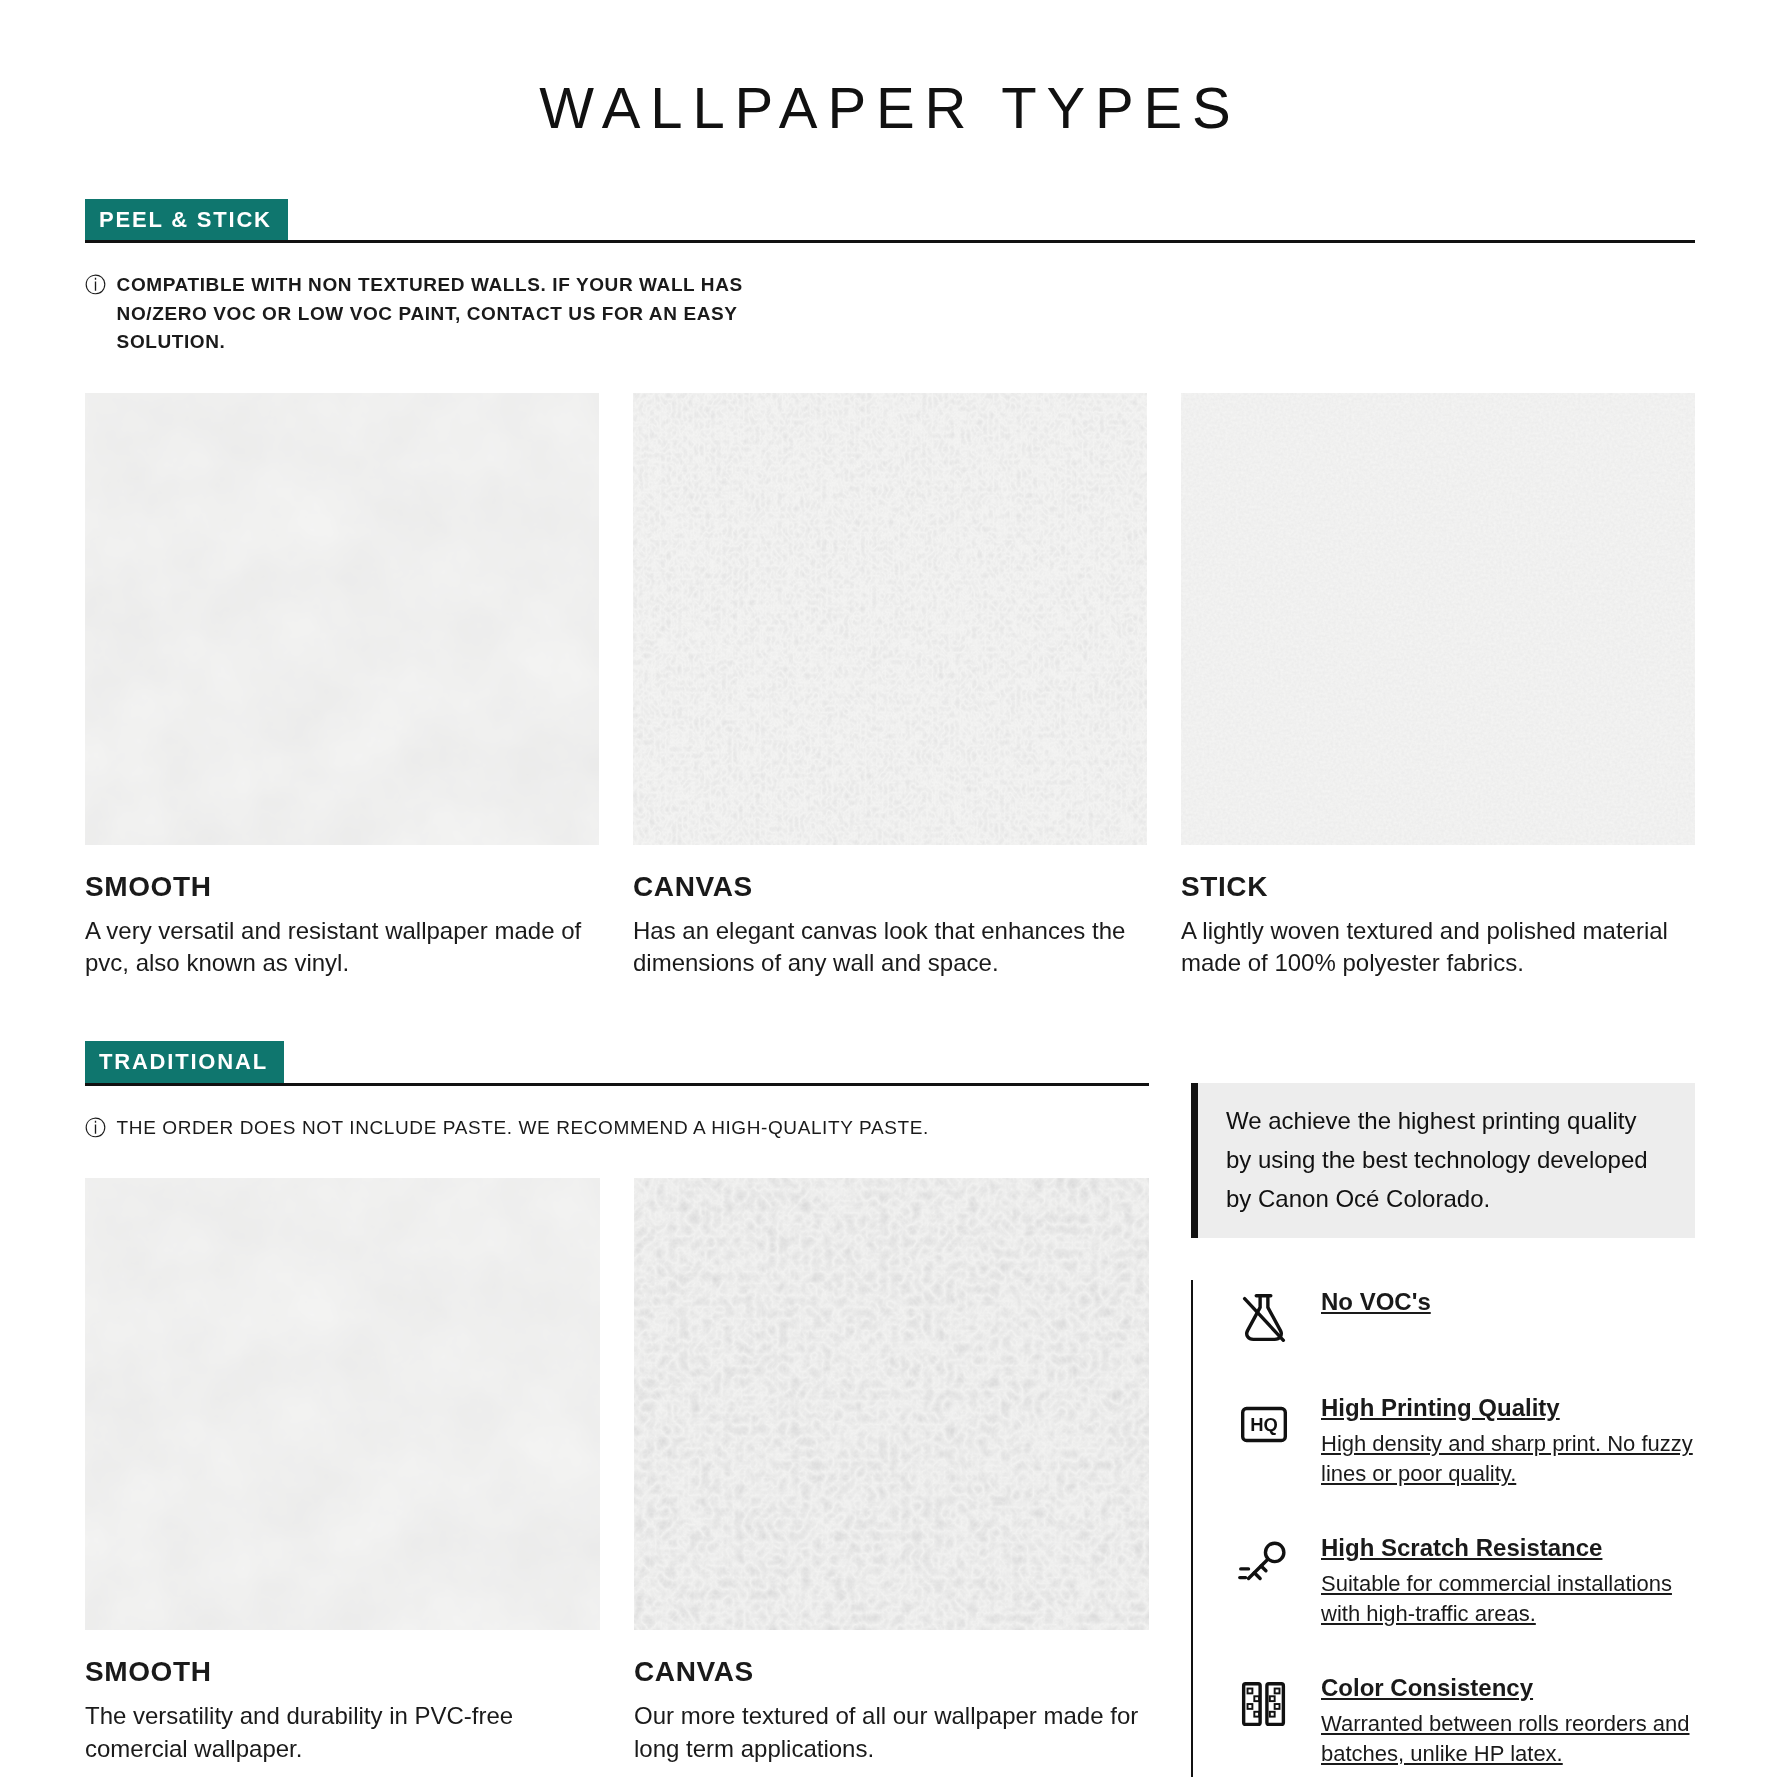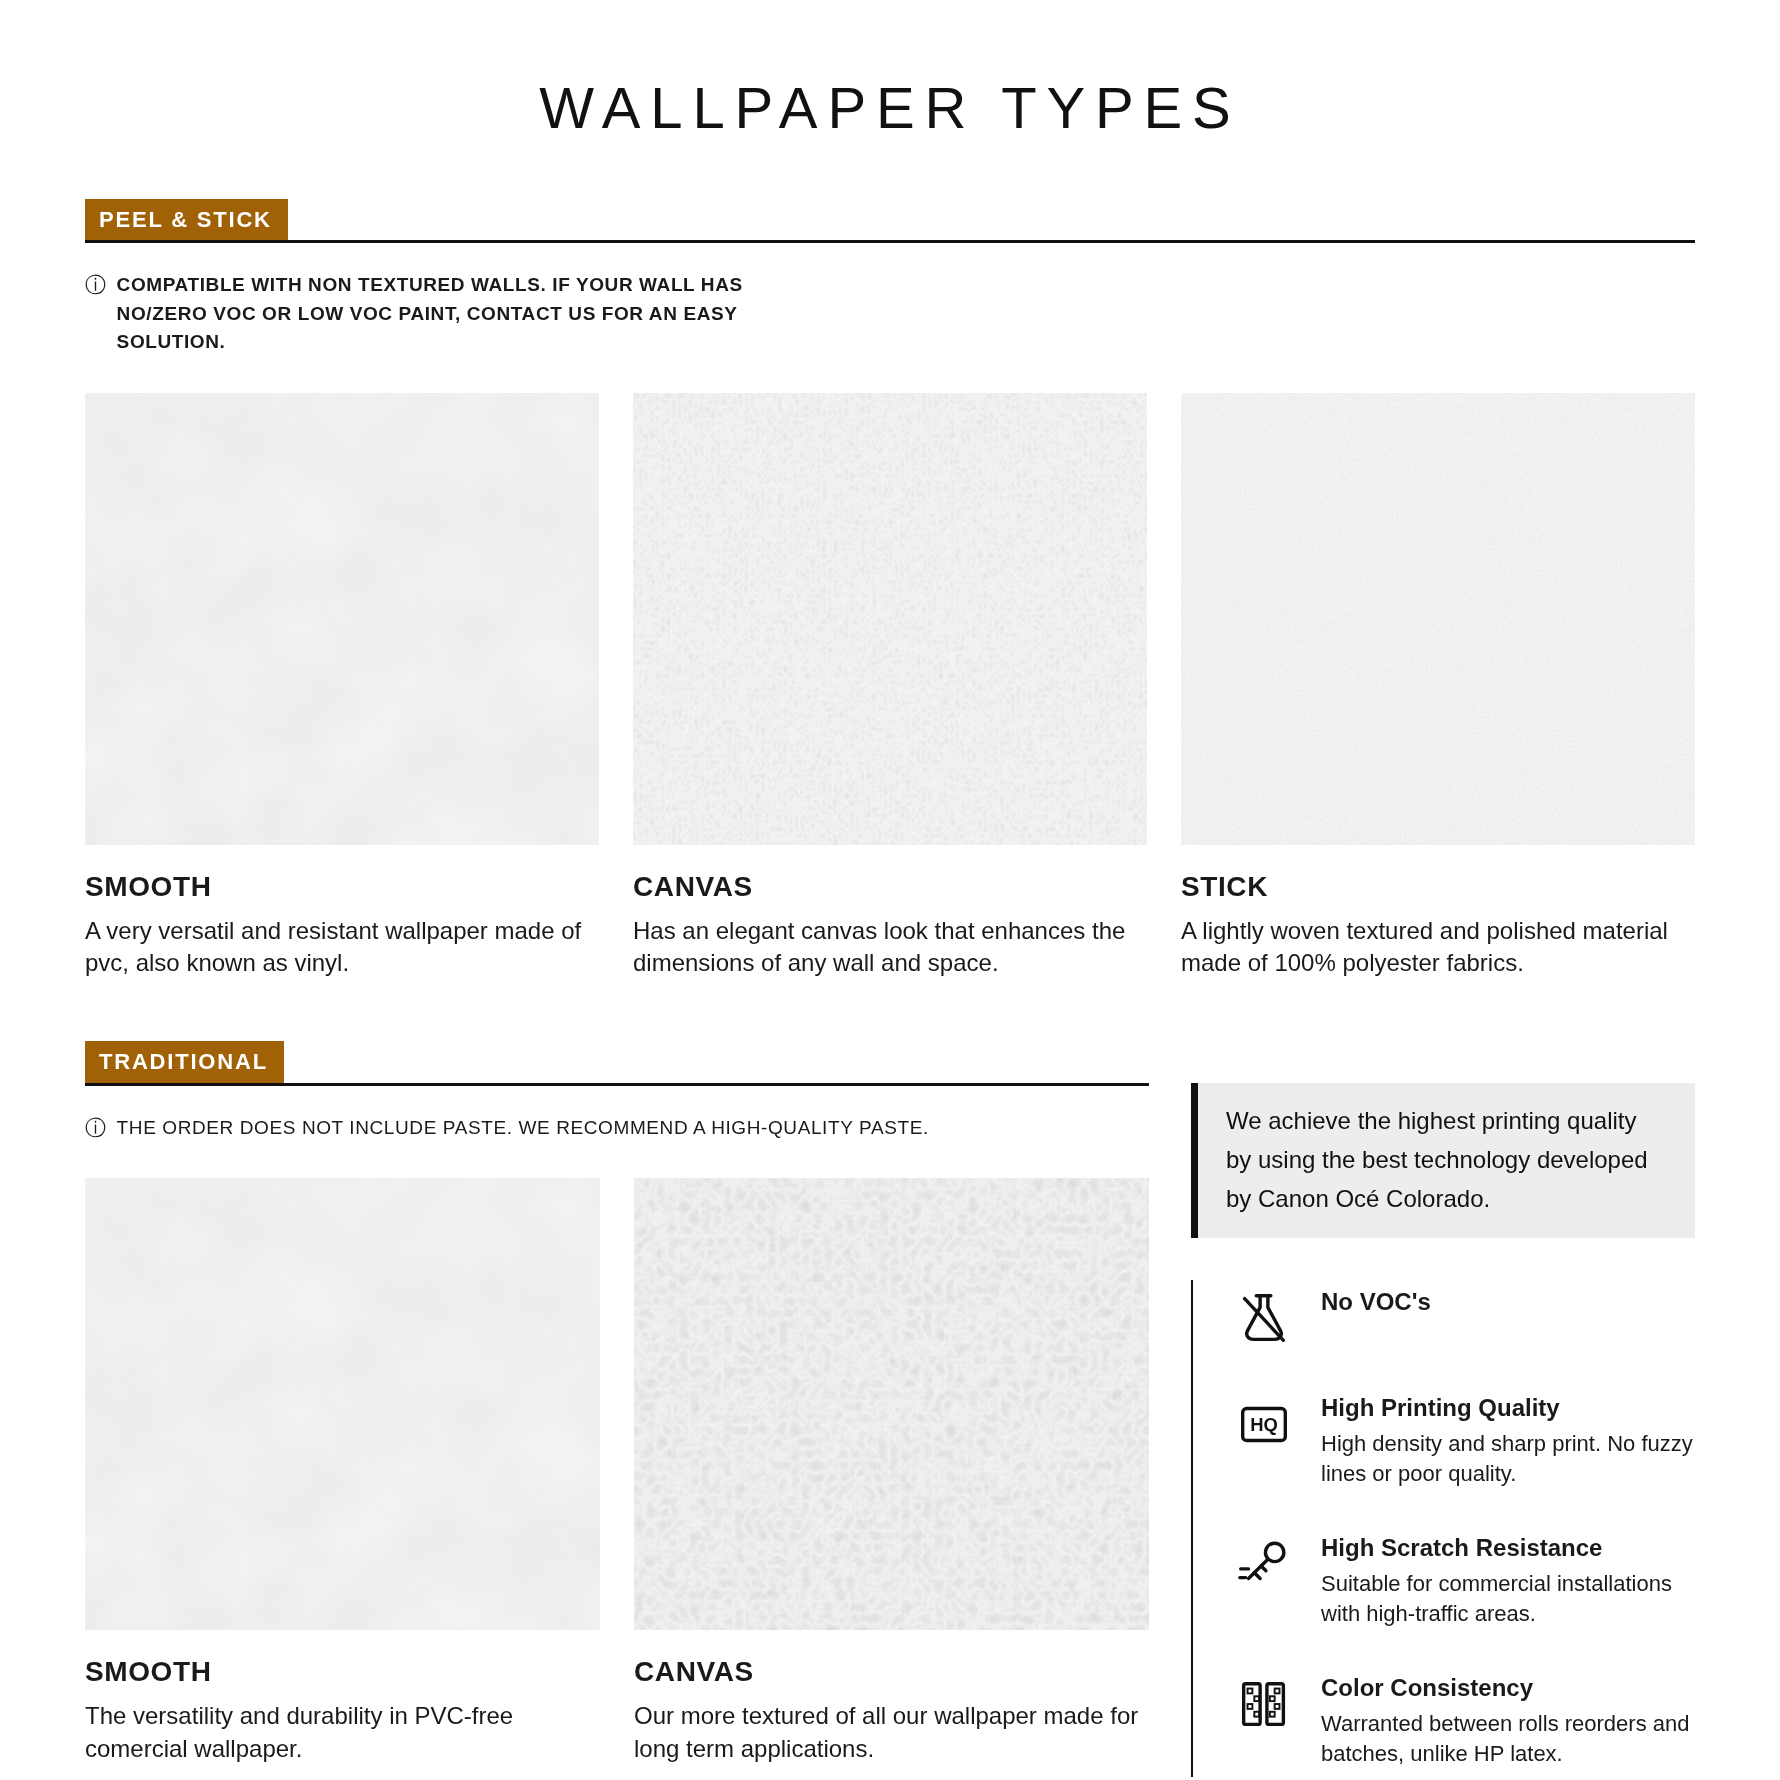--- a/index.html
+++ b/index.html
@@ -11,21 +11,21 @@
   }
   .page { padding: 48px 85px 0 85px; }
 
   h1.title {
     text-align: center; font-size: 58px; font-weight: 500;
     letter-spacing: 0.17em; margin: 26px 0 58px 0; color: #111;
   }
 
   .section-header { border-bottom: 3px solid #111; line-height: 0; }
   .section-label {
-    display: inline-block; background: #a16207; color: #fff;
+    display: inline-block; background: #0f766e; color: #fff;
     font-weight: bold; font-size: 22px; letter-spacing: 1.8px;
     padding: 9px 16px 8px 14px; line-height: 1.1;
   }
 
   .note { display: flex; gap: 10px; margin: 28px 0 36px 0;
           font-size: 19px; letter-spacing: 0.6px; font-weight: 500; }
   .info-icon { font-size: 21px; line-height: 1.35; }
   .note-text { line-height: 1.5; }
   .note-text.peel { max-width: 712px; font-weight: bold; }
 
@@ -39,21 +39,21 @@
 
   .bottom-grid { display: grid; grid-template-columns: 1064px 1fr; column-gap: 42px; margin-top: 62px; }
 
   .right-col { padding-top: 42px; }
   .quality-box {
     background: #ededed; border-left: 7px solid #111;
     padding: 19px 28px; font-size: 24px; line-height: 1.62; color: #111;
   }
   .features { margin-top: 42px; border-left: 2px solid #111;
               padding: 8px 0 8px 40px; display: flex; flex-direction: column; gap: 44px; }
-  .feature { display: flex; gap: 26px; align-items: flex-start; }
+  .feature { display: flex; gap: 26px; align-items: flex-start; text-decoration: underline; }
   .feature-icon { width: 62px; height: 62px; flex: none; }
   .feature-title { font-size: 24px; font-weight: bold; margin: 0 0 7px 0; }
   .feature-desc  { font-size: 22px; line-height: 1.38; margin: 0; max-width: 380px; }
 
   .icon-stroke { stroke: #111; stroke-width: 3.5; fill: none; stroke-linecap: round; stroke-linejoin: round; }
   .icon-stroke-thin { stroke: #111; stroke-width: 2; fill: none; }
   .hq-text { font-family: "Liberation Sans", sans-serif; font-weight: bold; font-size: 19px; fill: #111; }
 </style>
 </head>
 <body>

